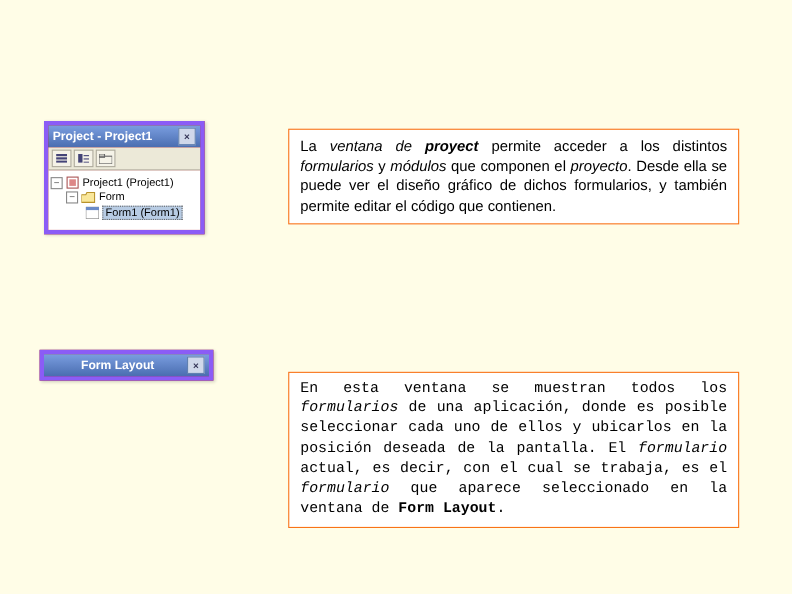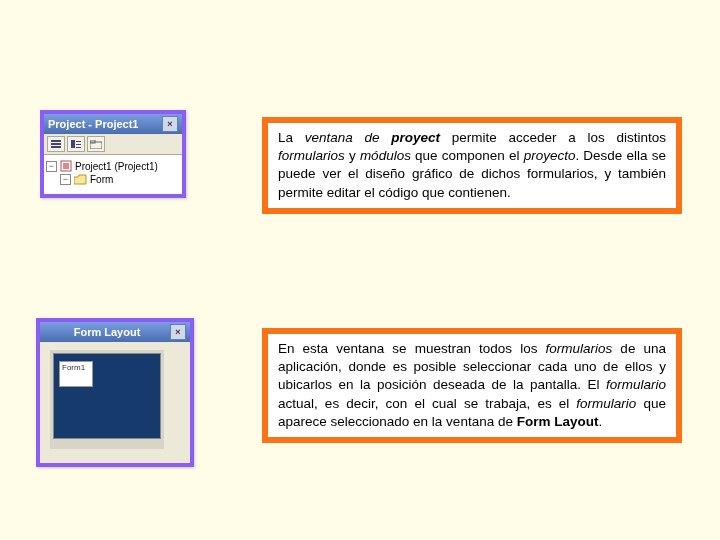--- a/index.html
+++ b/index.html
@@ -123,30 +123,30 @@
     background: #fff;
     border: 1px solid #999;
     font-size: 8px;
     padding: 1px 2px;
     color: #333;
     box-sizing: border-box;
   }
   
   .desc {
     position: absolute;
-    border: 6px solid #f97316;
+    border: 1px solid #f97316;
     background: #fff;
     padding: 6px 10px;
     font-size: 13.5px;
     line-height: 1.35;
     text-align: justify;
     color: #000;
   }
   #desc1 { left: 262px; top: 117px; width: 388px; }
-  #desc2 { left: 262px; top: 328px; width: 388px; }
+  #desc2 { left: 262px; top: 338px; width: 388px; font-family: Liberation Mono, monospace; }
   .desc em { font-style: italic; }
   .desc strong { font-weight: bold; }
 </style>
 </head>
 <body>
 
 <div id="project-panel" class="panel">
   <div class="titlebar">
     <span class="titlebar-title">Project - Project1</span>
     <span class="close-btn">×</span>
@@ -183,33 +183,35 @@
         </svg>
       <span class="tree-label"><strong>Project1</strong><span> (Project1)</span></span>
     </div>
     <div class="tree-row" style="padding-left:14px">
       <span class="exp">−</span>
       <svg width="13" height="11">
           <polygon points="0,3 4,3 5,1 12,1 12,10 0,10" fill="#f9e79b" stroke="#b8922a"></polygon>
         </svg>
       <span class="tree-label">Form</span>
     </div>
+    <div class="tree-row" style="padding-left:32px">
+      <svg width="12" height="11">
+          <rect x="0" y="0" width="12" height="11" fill="#fff" stroke="#888"></rect>
+          <rect x="0" y="0" width="12" height="3" fill="#6a8bc8"></rect>
+        </svg>
+      <span class="tree-label selected">Form1 (Form1)</span>
+    </div>
   </div>
 </div>
 
 <div id="formlayout-panel" class="panel">
   <div class="titlebar">
     <span class="titlebar-title center">Form Layout</span>
     <span class="close-btn">×</span>
   </div>
-  <div class="fl-body">
-    <div class="monitor">
-      <div class="form-rect">Form1</div>
-    </div>
-  </div>
 </div>
 
 <div id="desc1" class="desc">
   <span>La </span><em><span>ventana de </span><strong>proyect</strong></em><span> permite acceder a los distintos </span><em>formularios</em><span> y </span><em>módulos</em><span> que componen el </span><em>proyecto</em><span>. Desde ella se puede ver el diseño gráfico de dichos formularios, y también permite editar el código que contienen.</span>
 </div>
 
 <div id="desc2" class="desc">
   <span>En esta ventana se muestran todos los </span><em>formularios</em><span> de una aplicación, donde es posible seleccionar cada uno de ellos y ubicarlos en la posición deseada de la pantalla. El </span><em>formulario</em><span> actual, es decir, con el cual se trabaja, es el </span><em>formulario</em><span> que aparece seleccionado en la ventana de </span><strong>Form Layout</strong><span>.</span>
 </div>
 

